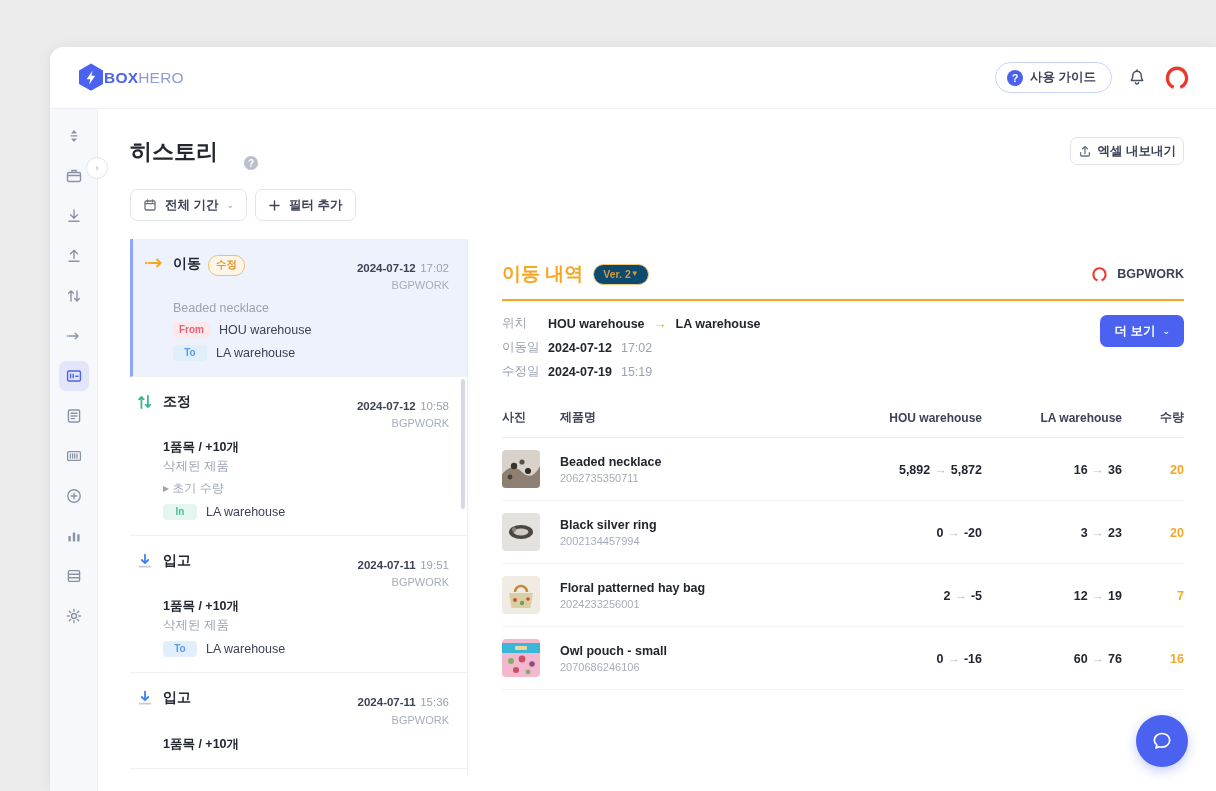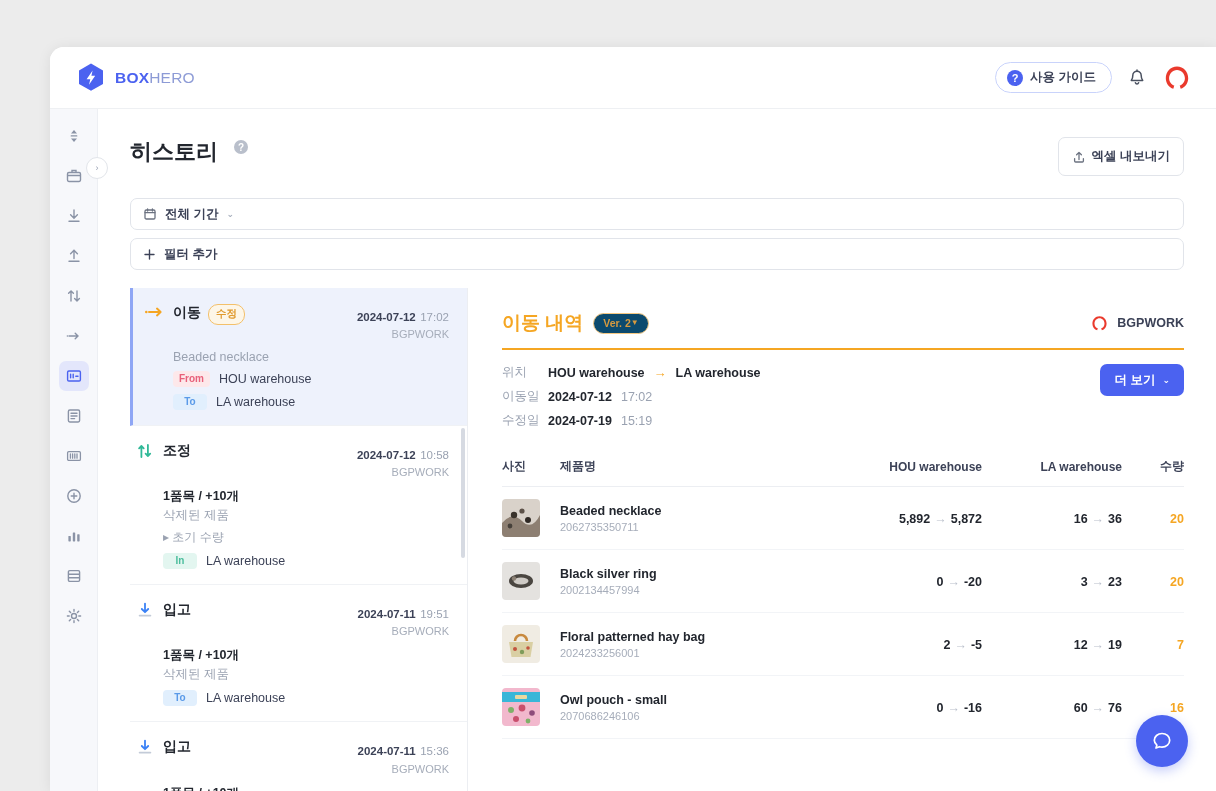--- a/index.html
+++ b/index.html
@@ -19,21 +19,21 @@
     box-shadow: 0 1px 14px rgba(0,0,0,0.08);
   }
   
   .topbar {
     height: 62px;
     background: #fff;
     border-bottom: 1px solid #eef0f3;
     display: flex; align-items: center;
     padding: 0 24px 0 28px;
   }
-  .brand { display: flex; align-items: center; gap: 11px; }
+  .brand { display: flex; align-items: center; gap: 0; }
   .brand-mark { width: 26px; height: 29px; position: relative; }
   .brand-text { font-size: 15.5px; letter-spacing: .2px; }
   .brand-text b { color: #4b62f0; font-weight: 700; }
   .brand-text span { color: #8d9bd6; font-weight: 500; }
   .topbar-right { margin-left: auto; display: flex; align-items: center; gap: 15px; }
   .guide-btn {
     display: flex; align-items: center; gap: 7px;
     border: 1px solid #c9d3fb; border-radius: 18px;
     height: 31px; padding: 0 15px 0 11px;
     background: #fff; cursor: pointer;
@@ -67,33 +67,33 @@
     position: absolute; right: -11px; top: 48px;
     width: 22px; height: 22px; border-radius: 50%;
     background: #fff; border: 1px solid #e2e5ea;
     display: flex; align-items: center; justify-content: center;
     color: #98a0b3; font-size: 9px; cursor: pointer; z-index: 5;
   }
 
   
   .main { flex: 1; background: #fff; padding: 28px 32px 0 32px; overflow: hidden; position: relative; }
   .page-head { display: flex; align-items: flex-start; }
-  .page-title { font-size: 22px; font-weight: 700; color: #22262e; display: flex; align-items: flex-start; gap: 16px; }
+  .page-title { font-size: 22px; font-weight: 700; color: #22262e; display: flex; align-items: flex-end; gap: 26px; }
   .help-dot {
     width: 14px; height: 14px; border-radius: 50%; background: #b9bfcb;
     color: #fff; font-size: 10px; font-weight: 700;
     display: flex; align-items: center; justify-content: center;
     position: relative; top: 3px; cursor: pointer;
   }
   .export-btn {
     margin-left: auto; display: flex; align-items: center; gap: 6px;
-    height: 39px; padding: 0 13px; border: 1px solid #e1e4ea; border-radius: 7px;
+    height: 28px; padding: 0 7px; border: 1px solid #e1e4ea; border-radius: 7px;
     background: #fff; cursor: pointer; font-size: 12.5px; font-weight: 700; color: #3c4257;
   }
-  .filters { display: flex; gap: 8px; margin-top: 22px; flex-direction: column; }
+  .filters { display: flex; gap: 8px; margin-top: 22px; }
   .filter-btn {
     display: flex; align-items: center; gap: 8px;
     height: 32px; padding: 0 12px; border: 1px solid #e1e4ea; border-radius: 7px;
     background: #fff; cursor: pointer; font-size: 12.5px; font-weight: 700; color: #3c4257;
   }
   .filter-btn .chev { color: #a3abba; font-size: 9px; }
 
   
   .panes { display: flex; margin-top: 18px; height: calc(100% - 118px); }
   .list-pane {

